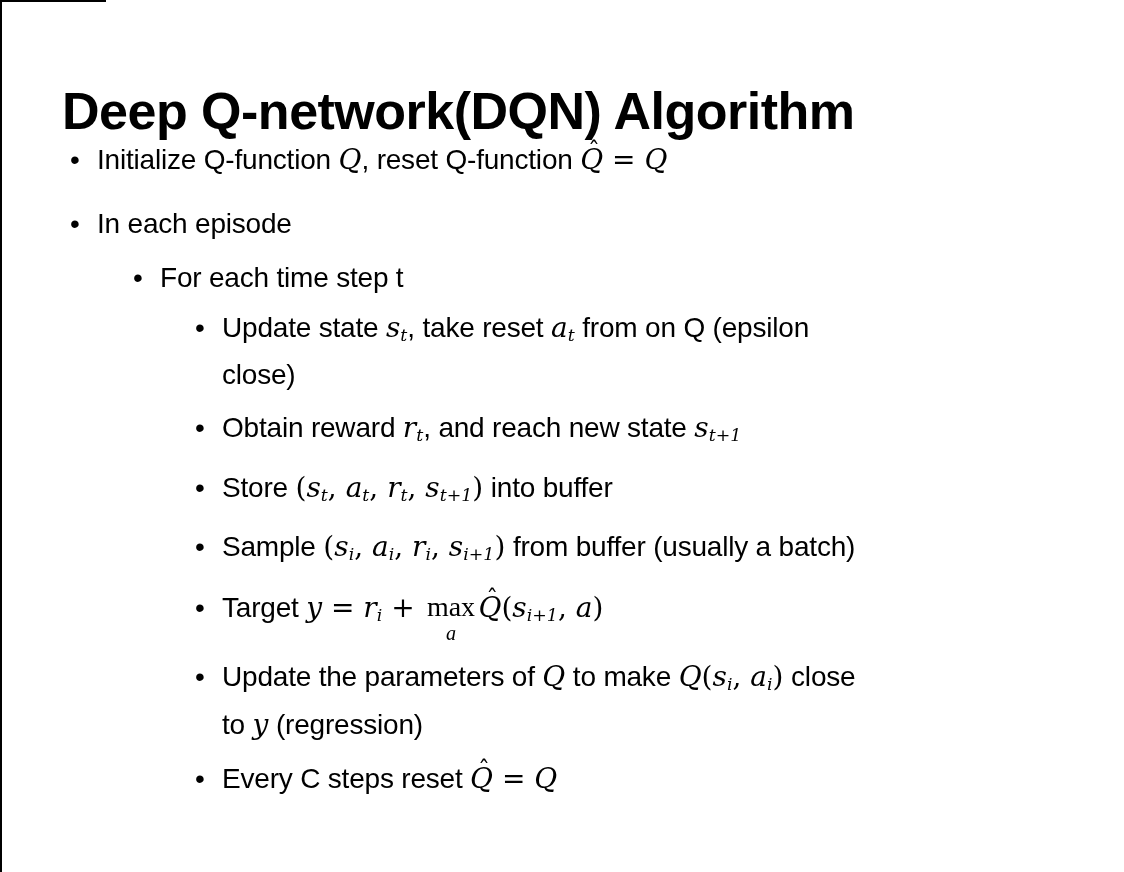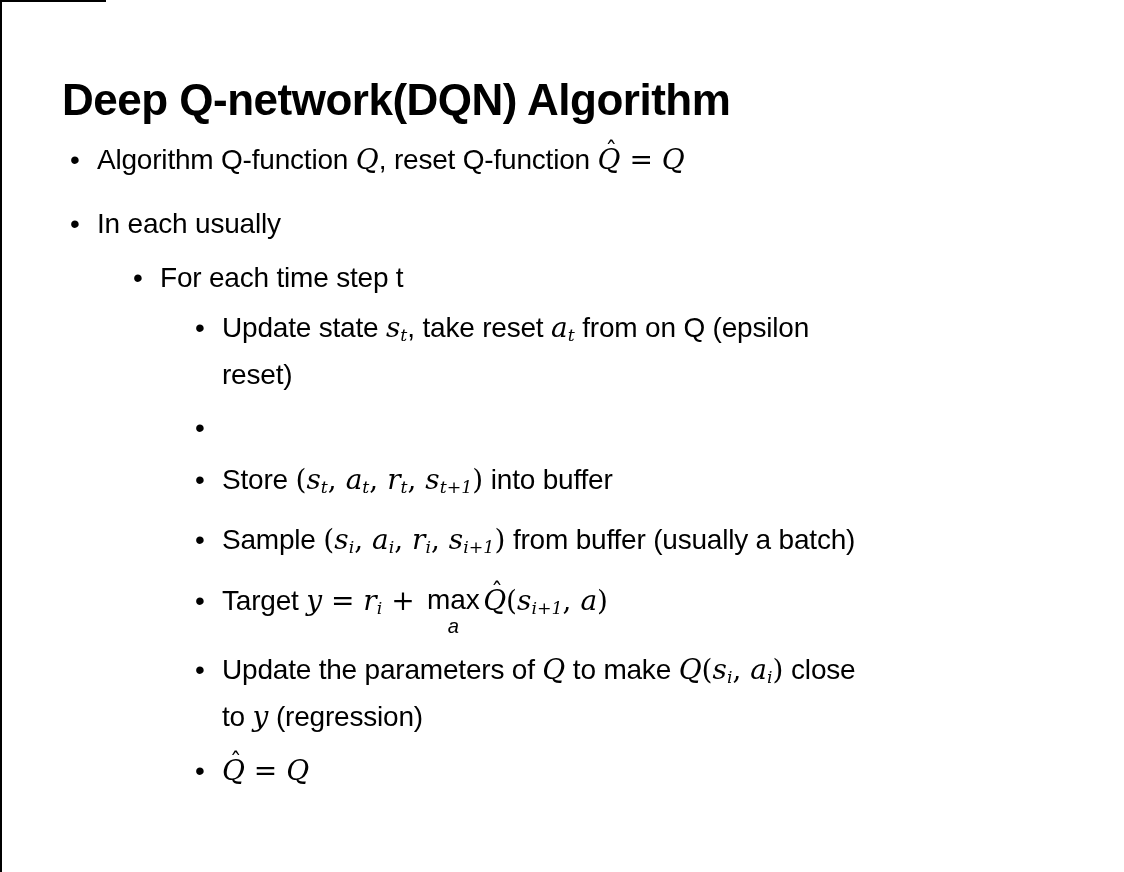--- a/index.html
+++ b/index.html
@@ -24,21 +24,21 @@
   .frame-top {
     position: absolute;
     left: 0; top: 0;
     width: 106px; height: 2px;
     background: #000000;
   }
   .slide-title {
     position: absolute;
     left: 62px;
     top: 46px;
-    font-size: 44px;
+    font-size: 52px;
     font-weight: bold;
     letter-spacing: -0.5px;
     white-space: nowrap;
   }
   .content {
     position: absolute;
     left: 62px;
     top: 140px;
     width: 1020px;
     font-size: 28px;
@@ -93,21 +93,21 @@
     top: -0.38em;
     transform: translateX(-50%);
     font-style: normal;
     font-size: 0.85em;
   }
   .mstack {
     display: inline-block;
     text-align: center;
     vertical-align: -0.82em;
     line-height: 1.05;
-    font-family: Liberation Sans, sans-serif;
+    font-family: Liberation Serif, serif;
     letter-spacing: 0;
     margin: 0 0.12em;
   }
   .mstack-top { display: block; }
   .mstack-bottom {
     display: block;
     font-style: italic;
     font-size: 0.72em;
     margin-top: 0.08em;
   }
@@ -117,40 +117,41 @@
 
 <div class="frame-left"></div>
 <div class="frame-top"></div>
 
 <h1 class="slide-title">Deep Q-network(DQN) Algorithm</h1>
 
 <div class="content">
 
   <div class="line lv1 mb24">
     <span class="bullet">•</span>
-    <span class="line-text"><span class="seg-t">Algorithm Q-function </span><span class="seg-m">Q</span><span class="seg-t">, reset Q-function </span><span class="hat-wrap"><span class="hat-accent">ˆ</span><span class="hat-base">Q</span></span><span class="seg-mu"> = </span><span class="seg-m">Q</span></span>
+    <span class="line-text"><span class="seg-t">Initialize Q-function </span><span class="seg-m">Q</span><span class="seg-t">, reset Q-function </span><span class="hat-wrap"><span class="hat-accent">ˆ</span><span class="hat-base">Q</span></span><span class="seg-mu"> = </span><span class="seg-m">Q</span></span>
   </div>
 
   <div class="line lv1 mb14">
     <span class="bullet">•</span>
-    <span class="line-text"><span class="seg-t">In each usually</span></span>
+    <span class="line-text"><span class="seg-t">In each episode</span></span>
   </div>
 
   <div class="line lv2 mb10">
     <span class="bullet">•</span>
     <span class="line-text"><span class="seg-t">For each time step t</span></span>
   </div>
 
   <div class="line lv3 mb13">
     <span class="bullet">•</span>
-    <span class="line-text"><span class="seg-t">Update state </span><span class="seg-m">s</span><span class="seg-sub">t</span><span class="seg-t">, take reset </span><span class="seg-m">a</span><span class="seg-sub">t</span><span class="seg-t"> from on Q (epsilon</span><br><span class="seg-t">reset)</span></span>
+    <span class="line-text"><span class="seg-t">Update state </span><span class="seg-m">s</span><span class="seg-sub">t</span><span class="seg-t">, take reset </span><span class="seg-m">a</span><span class="seg-sub">t</span><span class="seg-t"> from on Q (epsilon</span><br><span class="seg-t">close)</span></span>
   </div>
 
   <div class="line lv3 mb12">
     <span class="bullet">•</span>
+    <span class="line-text"><span class="seg-t">Obtain reward </span><span class="seg-m">r</span><span class="seg-sub">t</span><span class="seg-t">, and reach new state </span><span class="seg-m">s</span><span class="seg-sub">t+1</span></span>
   </div>
 
   <div class="line lv3 mb12">
     <span class="bullet">•</span>
     <span class="line-text"><span class="seg-t">Store </span><span class="seg-mu">(</span><span class="seg-m">s</span><span class="seg-sub">t</span><span class="seg-mu">, </span><span class="seg-m">a</span><span class="seg-sub">t</span><span class="seg-mu">, </span><span class="seg-m">r</span><span class="seg-sub">t</span><span class="seg-mu">, </span><span class="seg-m">s</span><span class="seg-sub">t+1</span><span class="seg-mu">)</span><span class="seg-t"> into buffer</span></span>
   </div>
 
   <div class="line lv3 mb14">
     <span class="bullet">•</span>
     <span class="line-text"><span class="seg-t">Sample </span><span class="seg-mu">(</span><span class="seg-m">s</span><span class="seg-sub">i</span><span class="seg-mu">, </span><span class="seg-m">a</span><span class="seg-sub">i</span><span class="seg-mu">, </span><span class="seg-m">r</span><span class="seg-sub">i</span><span class="seg-mu">, </span><span class="seg-m">s</span><span class="seg-sub">i+1</span><span class="seg-mu">)</span><span class="seg-t"> from buffer (usually a batch)</span></span>
@@ -161,16 +162,16 @@
     <span class="line-text"><span class="seg-t">Target </span><span class="seg-m">y</span><span class="seg-mu"> = </span><span class="seg-m">r</span><span class="seg-sub">i</span><span class="seg-mu"> + </span><span class="mstack"><span class="mstack-top">max</span><span class="mstack-bottom">a</span></span><span class="hat-wrap"><span class="hat-accent">ˆ</span><span class="hat-base">Q</span></span><span class="seg-mu">(</span><span class="seg-m">s</span><span class="seg-sub">i+1</span><span class="seg-mu">, </span><span class="seg-m">a</span><span class="seg-mu">)</span></span>
   </div>
 
   <div class="line lv3 mb14">
     <span class="bullet">•</span>
     <span class="line-text"><span class="seg-t">Update the parameters of </span><span class="seg-m">Q</span><span class="seg-t"> to make </span><span class="seg-m">Q</span><span class="seg-mu">(</span><span class="seg-m">s</span><span class="seg-sub">i</span><span class="seg-mu">, </span><span class="seg-m">a</span><span class="seg-sub">i</span><span class="seg-mu">)</span><span class="seg-t"> close</span><br><span class="seg-t">to </span><span class="seg-m">y</span><span class="seg-t"> (regression)</span></span>
   </div>
 
   <div class="line lv3">
     <span class="bullet">•</span>
-    <span class="line-text"><span class="hat-wrap"><span class="hat-accent">ˆ</span><span class="hat-base">Q</span></span><span class="seg-mu"> = </span><span class="seg-m">Q</span></span>
+    <span class="line-text"><span class="seg-t">Every C steps reset </span><span class="hat-wrap"><span class="hat-accent">ˆ</span><span class="hat-base">Q</span></span><span class="seg-mu"> = </span><span class="seg-m">Q</span></span>
   </div>
 
 </div>
 
 </body></html>

